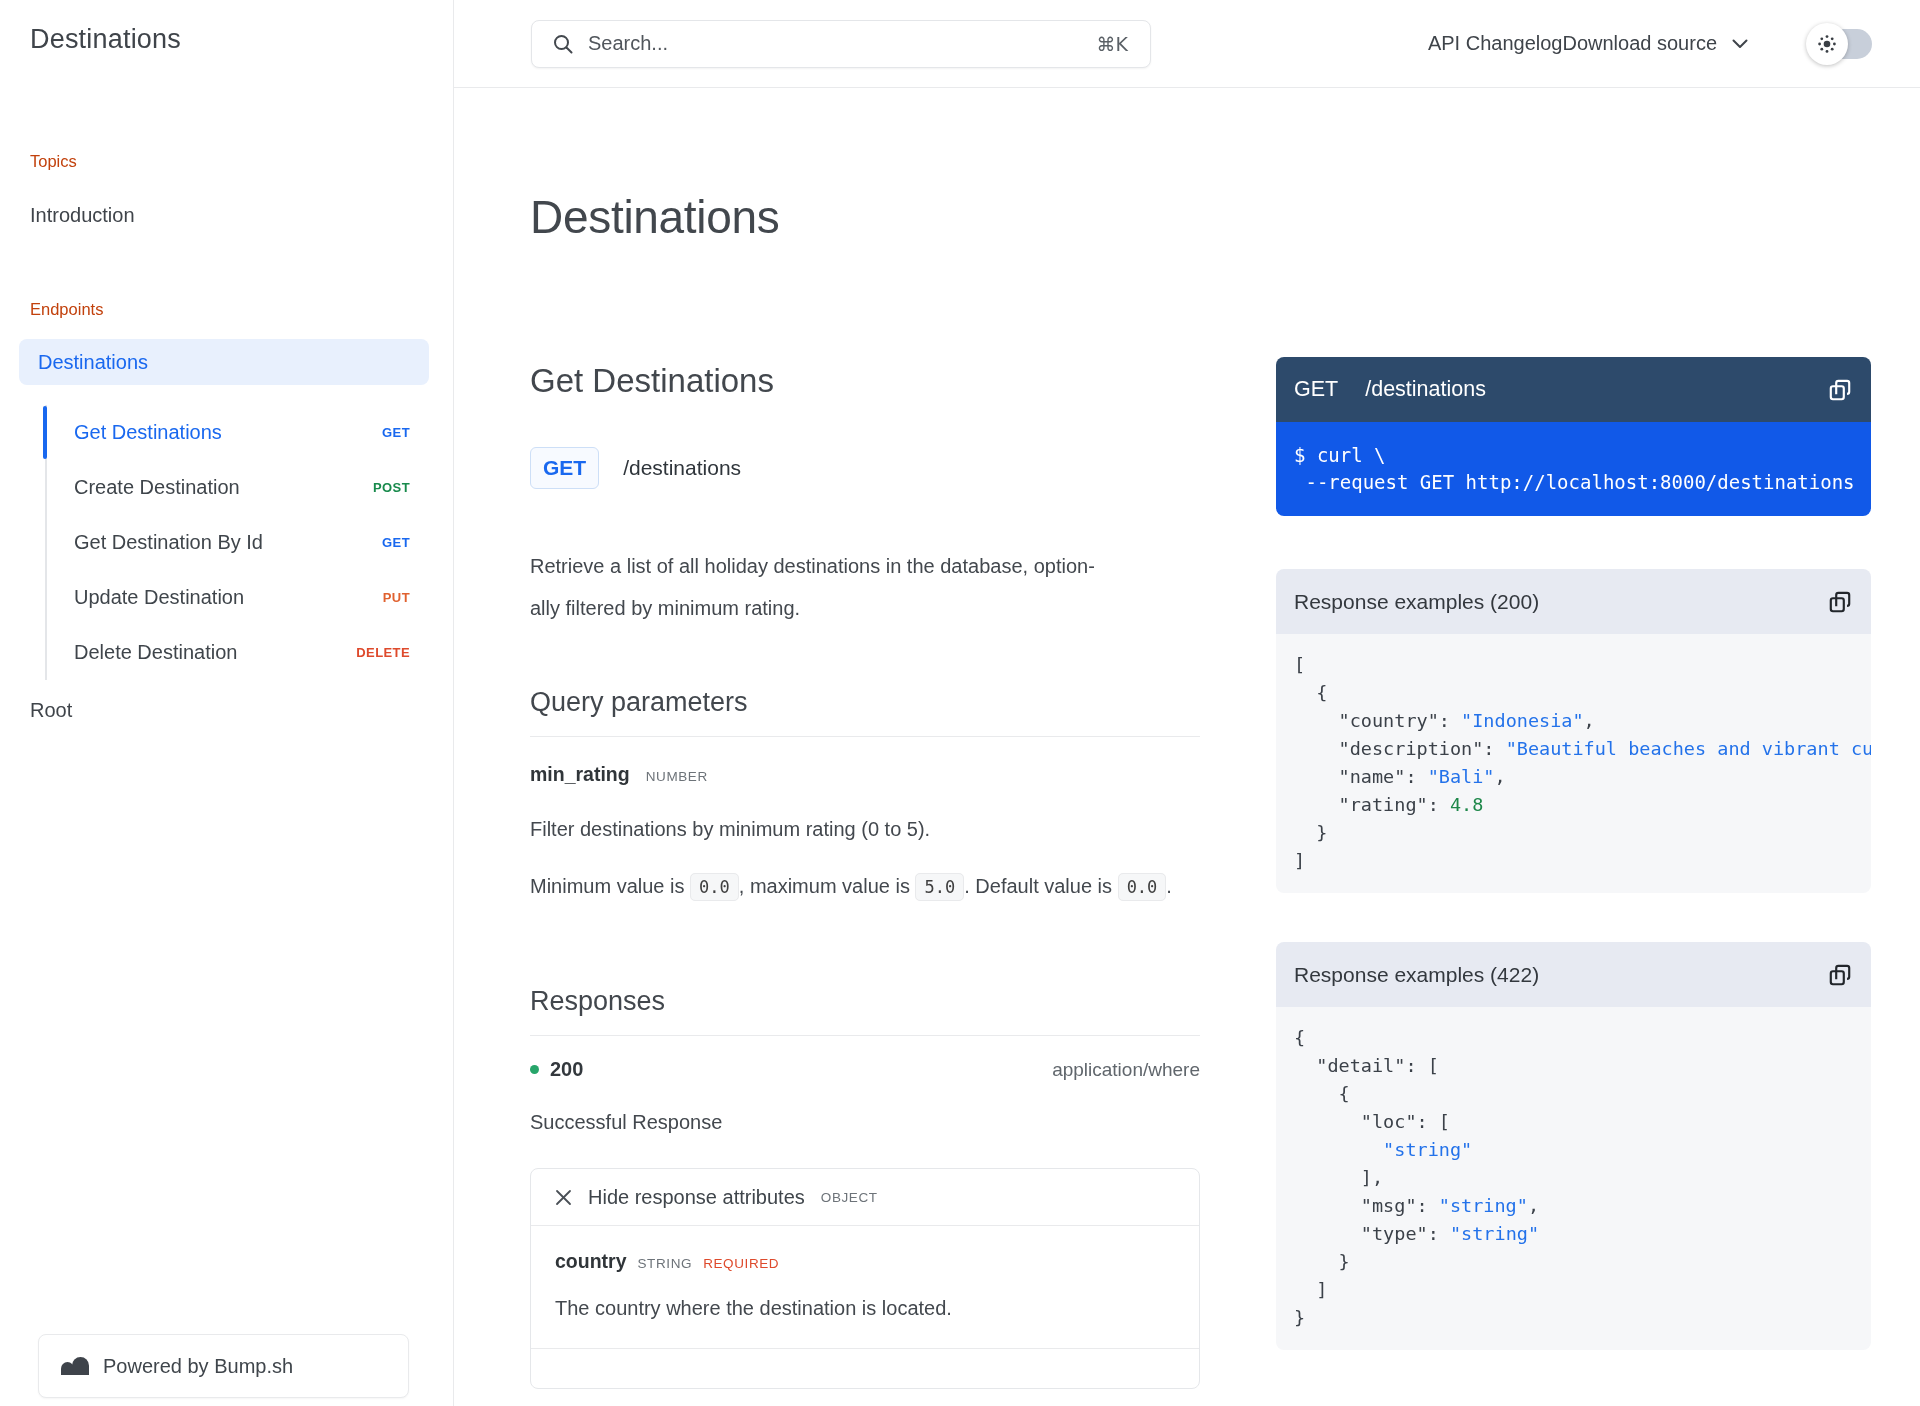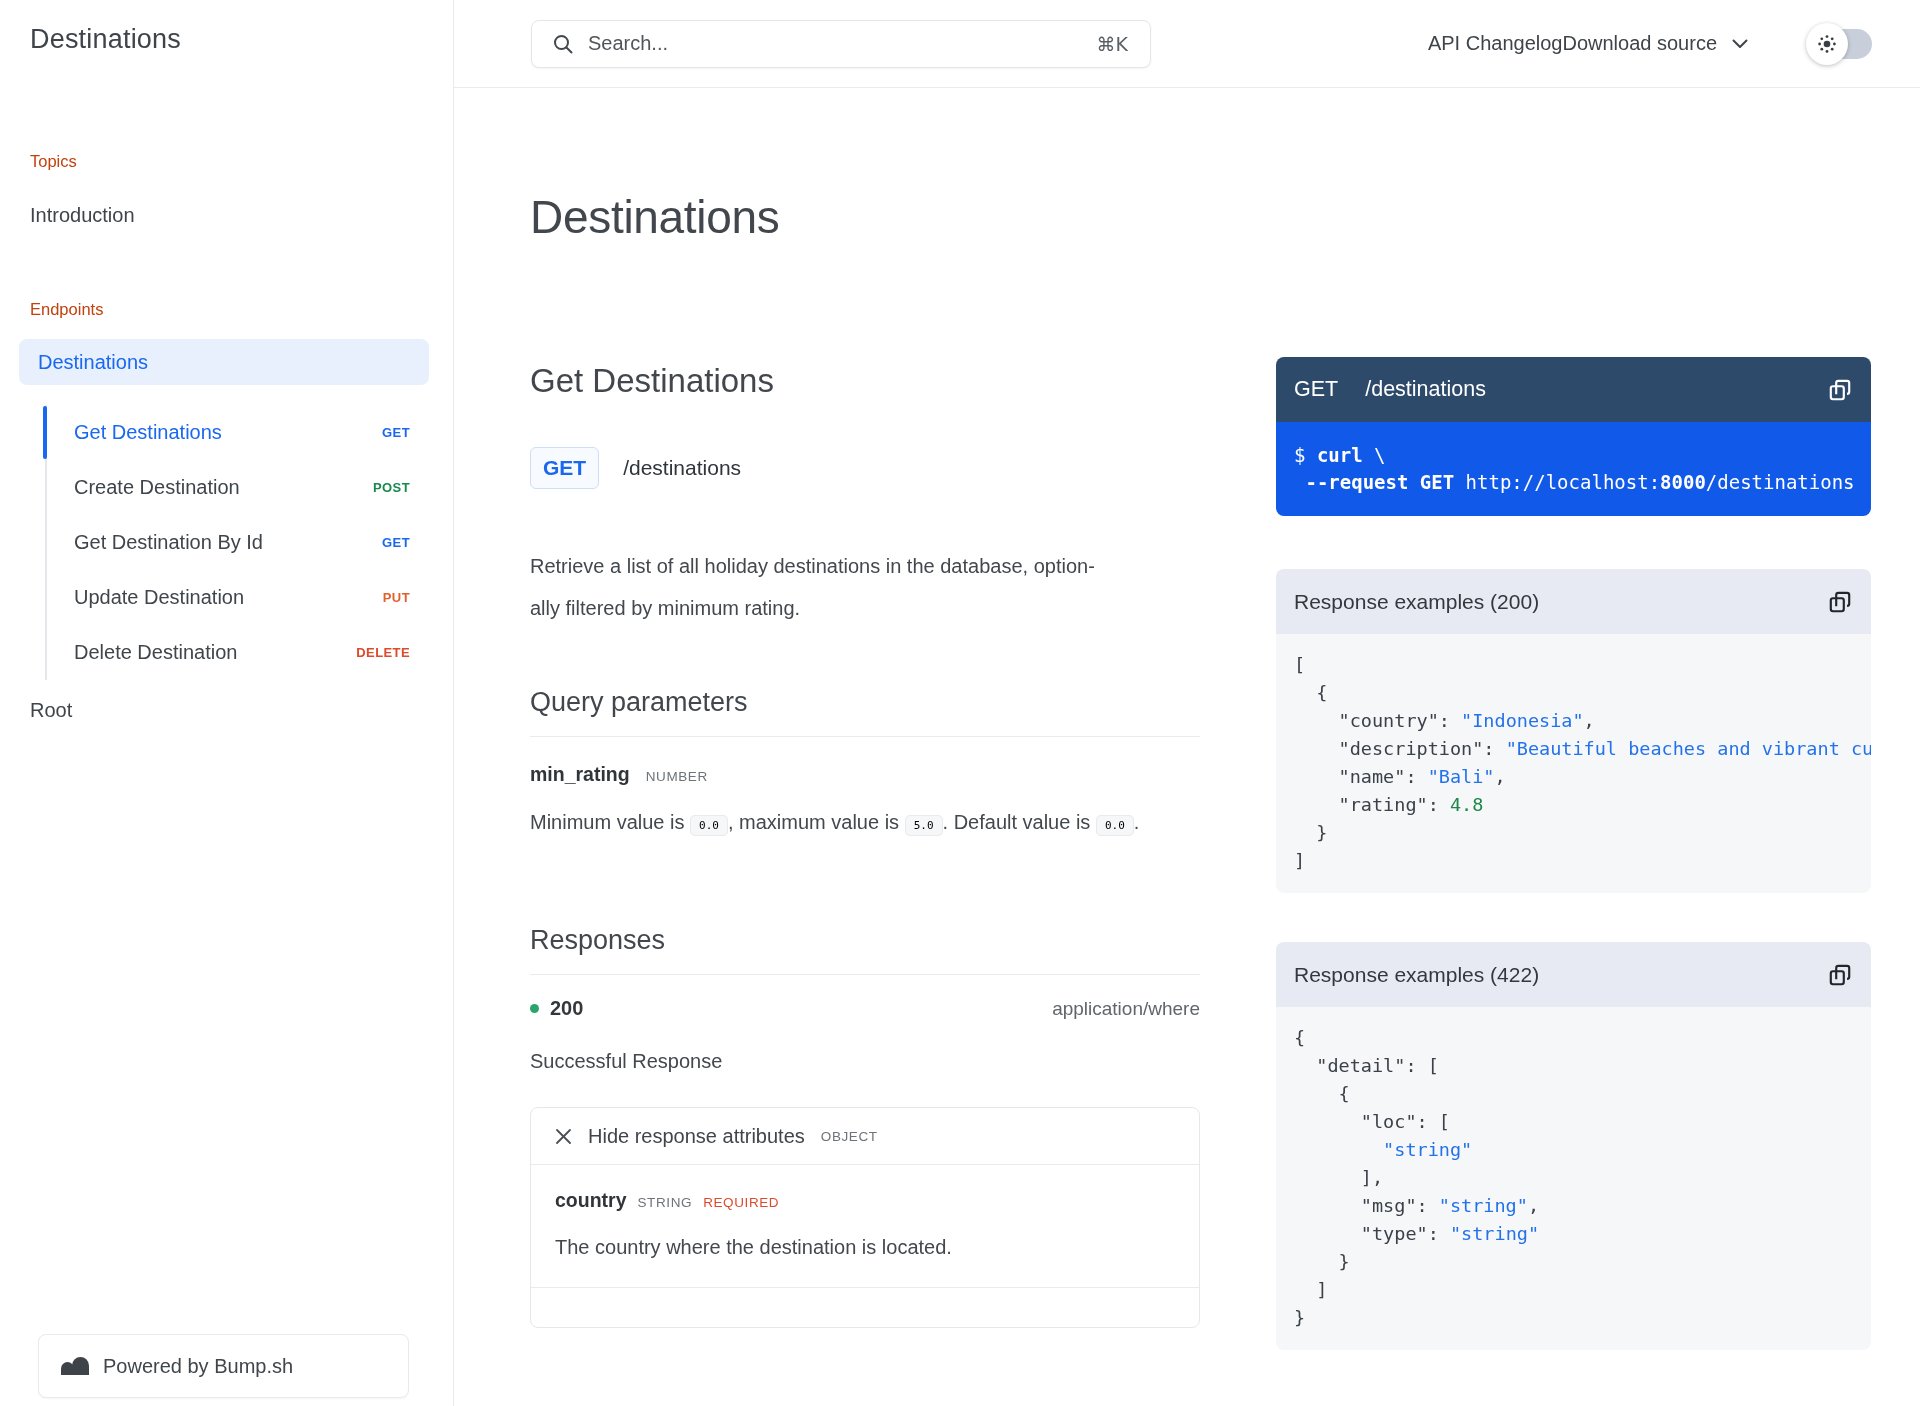--- a/index.html
+++ b/index.html
@@ -62,22 +62,22 @@
   .op-desc { margin-top:56px; font-size:20px; line-height:42px; color:#43484e; }
   .doc h3 { font-size:27px; line-height:32px; font-weight:500; color:#42474d; border-bottom:1px solid #e9eaec; padding-bottom:18px; }
   .h3-qp { margin-top:57px; }
   .h3-resp { margin-top:76px; }
   .param-head { margin-top:26px; display:flex; align-items:baseline; gap:16px; }
   .param-name { font-size:19.5px; font-weight:bold; color:#303539; }
   .meta-label { font-size:13.5px; color:#6d7379; letter-spacing:.6px; }
   .req-label { font-size:13.5px; color:#de4a2c; letter-spacing:.6px; }
   .param-desc { margin-top:22px; font-size:20px; line-height:42px; color:#43484e; }
   .param-constraints { margin-top:14px; font-size:20px; line-height:44px; color:#43484e; }
-  .chip { font-family:"DejaVu Sans Mono","Liberation Mono",monospace; font-size:11px; background:#f6f7f8;
-    border:1px solid #e9eaec; border-radius:5px; padding:3px 8px; color:#000000;text-align:right; }
+  .chip { font-family:"DejaVu Sans Mono","Liberation Mono",monospace; font-size:17px; background:#f6f7f8;
+    border:1px solid #e9eaec; border-radius:5px; padding:3px 8px; color:#404040;text-align:right; }
   .status-row { margin-top:22px; display:flex; align-items:center; }
   .status-dot { width:9px; height:9px; border-radius:50%; background:#27a56a; margin-right:11px; }
   .status-code { font-size:20px; font-weight:bold; color:#33383d; }
   .content-type { margin-left:auto; font-size:19px; color:#60666c; }
   .resp-summary { margin-top:30px; font-size:20px; color:#43484e; }
   .attr-box { margin-top:34px; border:1px solid #e5e7ea; border-radius:8px; }
   .attr-toggle { display:flex; align-items:center; gap:16px; padding:16px 24px; height:56px; cursor:pointer; }
   .attr-toggle .t-label { font-size:20px; color:#3f454b; }
   .attr-toggle .meta-label { margin-left:0; }
   .attr-row { border-top:1px solid #e9eaec; padding:24px 24px 28px 24px; }
@@ -94,21 +94,21 @@
   .req-title { display:flex; gap:27px; font-size:21.5px; color:#fff; }
   .req-body { background:#1159e8; padding:20px 18px; }
   .req-body pre { font-family:"DejaVu Sans Mono","Liberation Mono",monospace; font-size:19px; line-height:27px; color:#fff; }
   .ex-panel { margin-top:53px; }
   .ex-panel.second { margin-top:49px; }
   .ex-panel .panel-head { background:#e7eaf2; }
   .ex-title { font-size:21px; color:#33383e; }
   .ex-body { background:#f6f7f9; padding:17px 18px 18px 18px; overflow:hidden; }
   .ex-body pre { font-family:"DejaVu Sans Mono","Liberation Mono",monospace; font-size:18.5px; line-height:28px;
     color:#3b4149; white-space:pre; }
-  .c-b { font-weight:bold; }
+  .c-b { font-weight:normal; }
   .c-s { color:#2372ea; }
   .c-n { color:#1d8749; }
   .line { white-space:pre; }
 </style>
 </head>
 <body>
 
 <aside class="sidebar">
   <div class="side-title">Destinations</div>
   <div class="side-label">Topics</div>
@@ -200,20 +200,21 @@
         <div>Retrieve a list of all holiday destinations in the database, option-</div>
         <div>ally filtered by minimum rating.</div>
       </div>
 
       <h3 class="h3-qp">Query parameters</h3>
 
       <div class="param-head">
         <span class="param-name">min_rating</span>
         <span class="meta-label">NUMBER</span>
       </div>
+      <div class="param-desc">Filter destinations by minimum rating (0 to 5).</div>
       <div class="param-constraints"><span>Minimum value is </span><span class="chip">0.0</span><span>, maximum value is </span><span class="chip">5.0</span><span>. Default value is </span><span class="chip">0.0</span><span>.</span></div>
 
       <h3 class="h3-resp">Responses</h3>
 
       <div class="status-row">
         <span class="status-dot"></span>
         <span class="status-code">200</span>
         <span class="content-type">application/where</span>
       </div>
       <div class="resp-summary">Successful Response</div>

